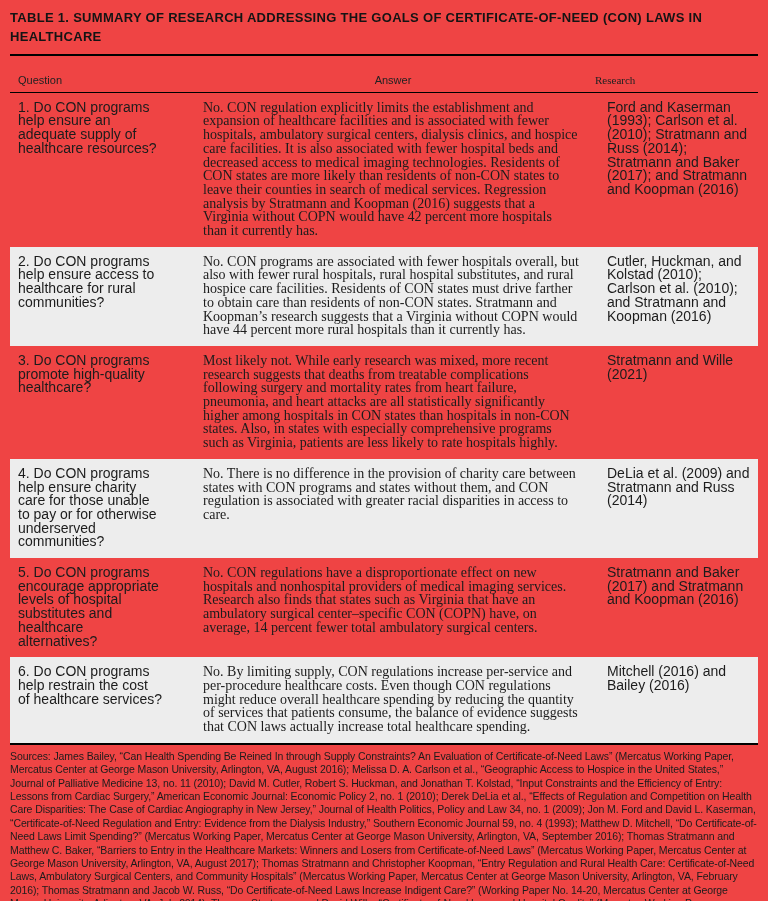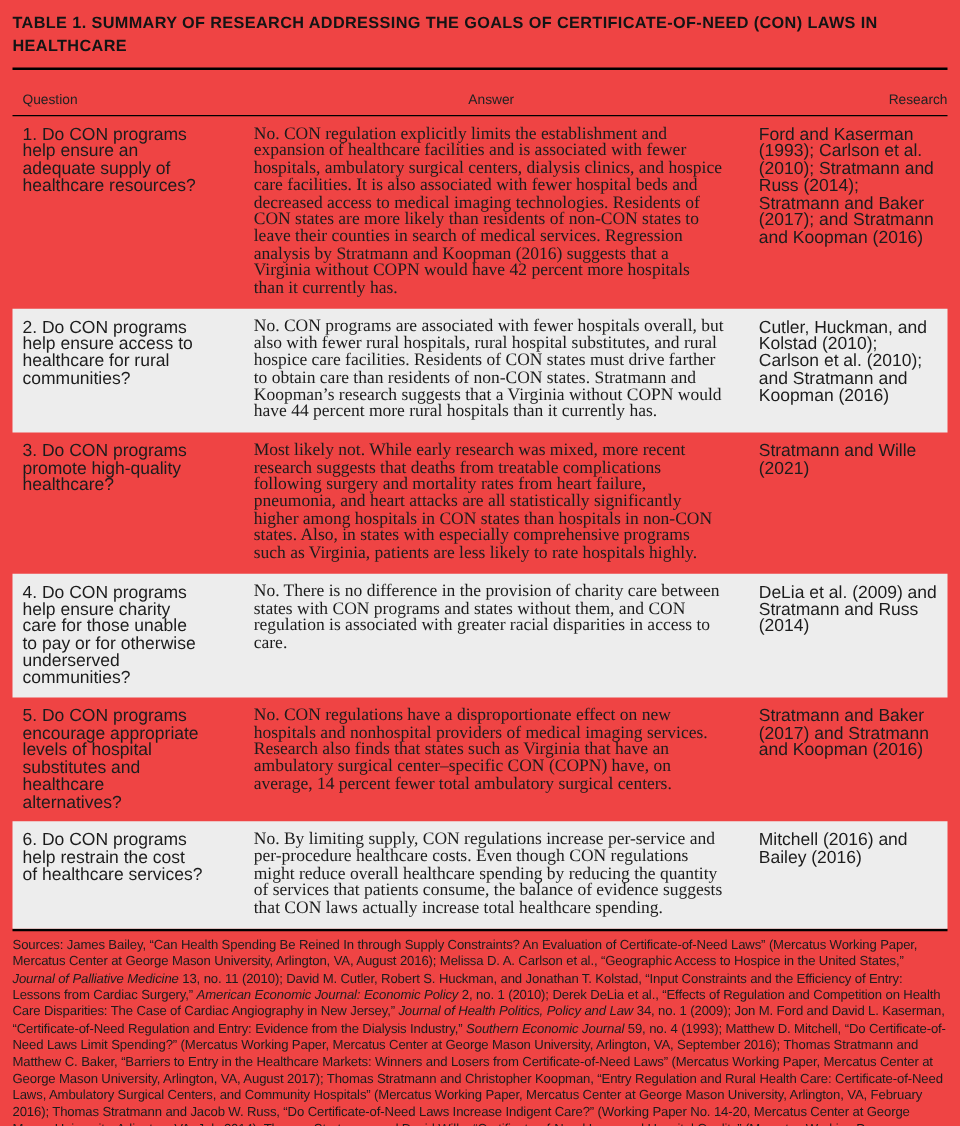--- a/index.html
+++ b/index.html
@@ -27,40 +27,40 @@
     grid-template-columns: 181px 404px 1fr;
   }
   .header-row {
     border-bottom: 1px solid #000;
     font-size: 11px;
     color: #222;
   }
   .header-row .cell { padding: 18px 0 6px 0; }
   .hdr-question { padding-left: 8px !important; text-align: left; }
   .hdr-answer  { text-align: center; }
-  .hdr-research{ text-align: right; }
+  .hdr-research{ text-align: left; font-family: Liberation Serif, serif; }
   .body-rows { border-bottom: 2px solid #000; }
   .row .cell {
     font-size: 14px;
     line-height: 13.7px;
     padding: 8px 0 9px 8px;
     box-sizing: border-box;
   }
   .row .q-cell { padding-right: 28px; }
   .row .a-cell { padding-left: 12px; padding-right: 16px; font-family: Liberation Serif, serif; }
   .row .r-cell { padding-left: 12px; padding-right: 4px; }
   .row.shaded { background: #ededed; }
   .sources {
     margin-top: 5px;
     font-size: 10.5px;
     line-height: 13.4px;
     letter-spacing: -0.1px;
     color: #1c1c1c;
   }
-  .sources .it { font-style: italic; }
+  .sources .it { }
   .sources .squiggle {
     text-decoration-style: wavy;
     text-decoration-color: #3fae49;
     text-decoration-thickness: 1px;
     text-underline-offset: 2px;
   }
 </style>
 </head>
 <body>
 

